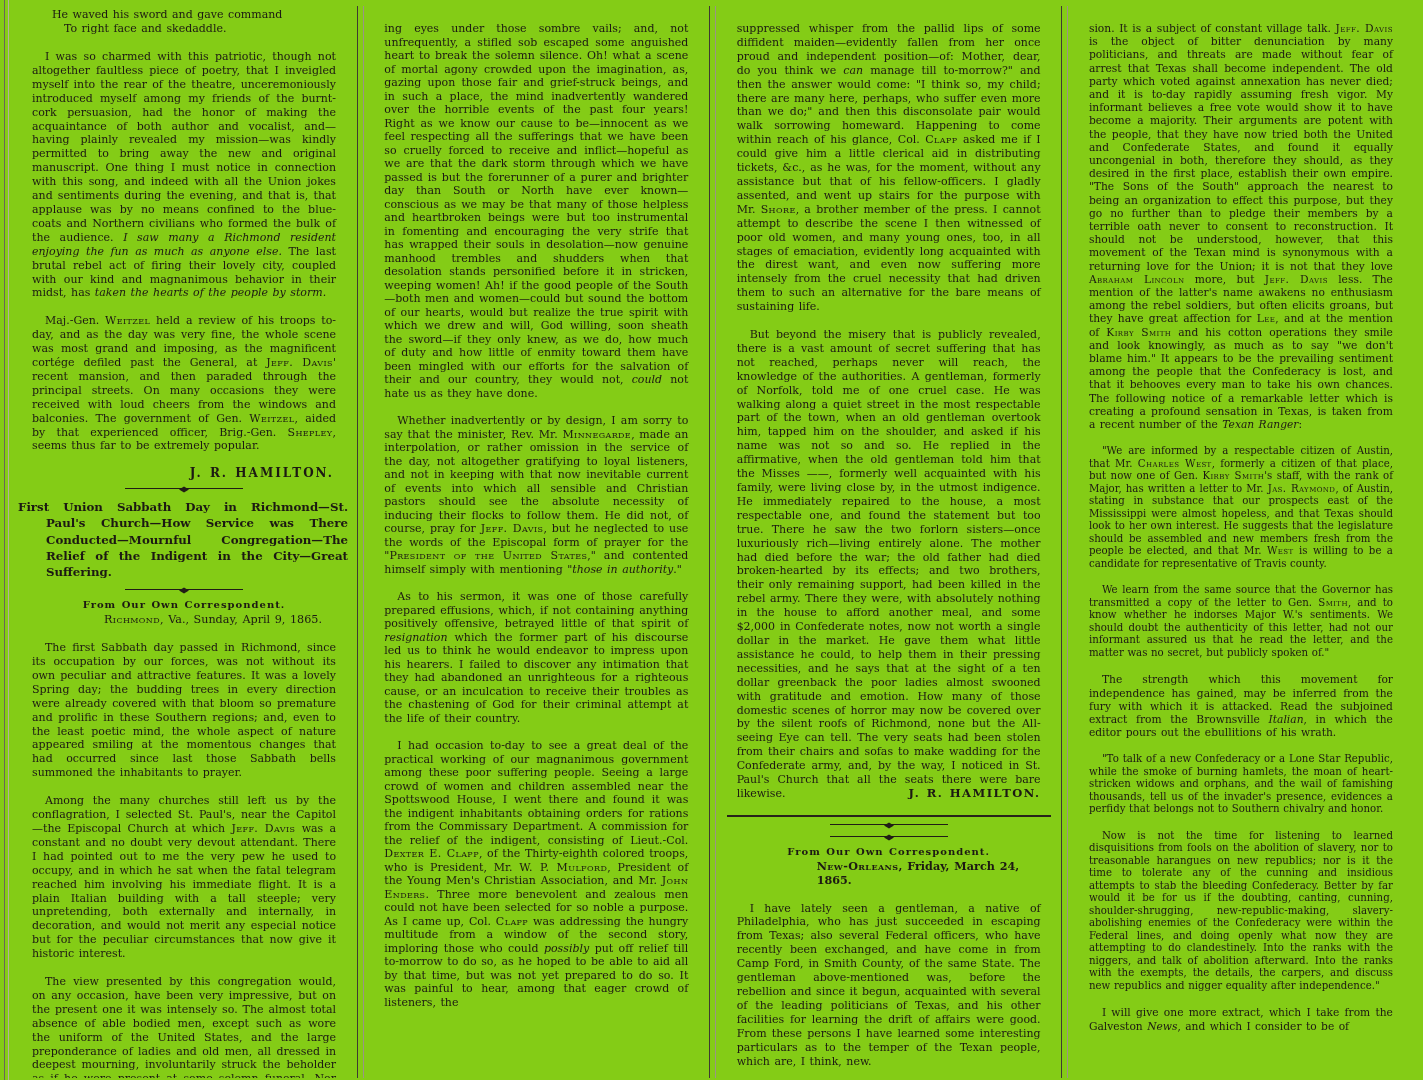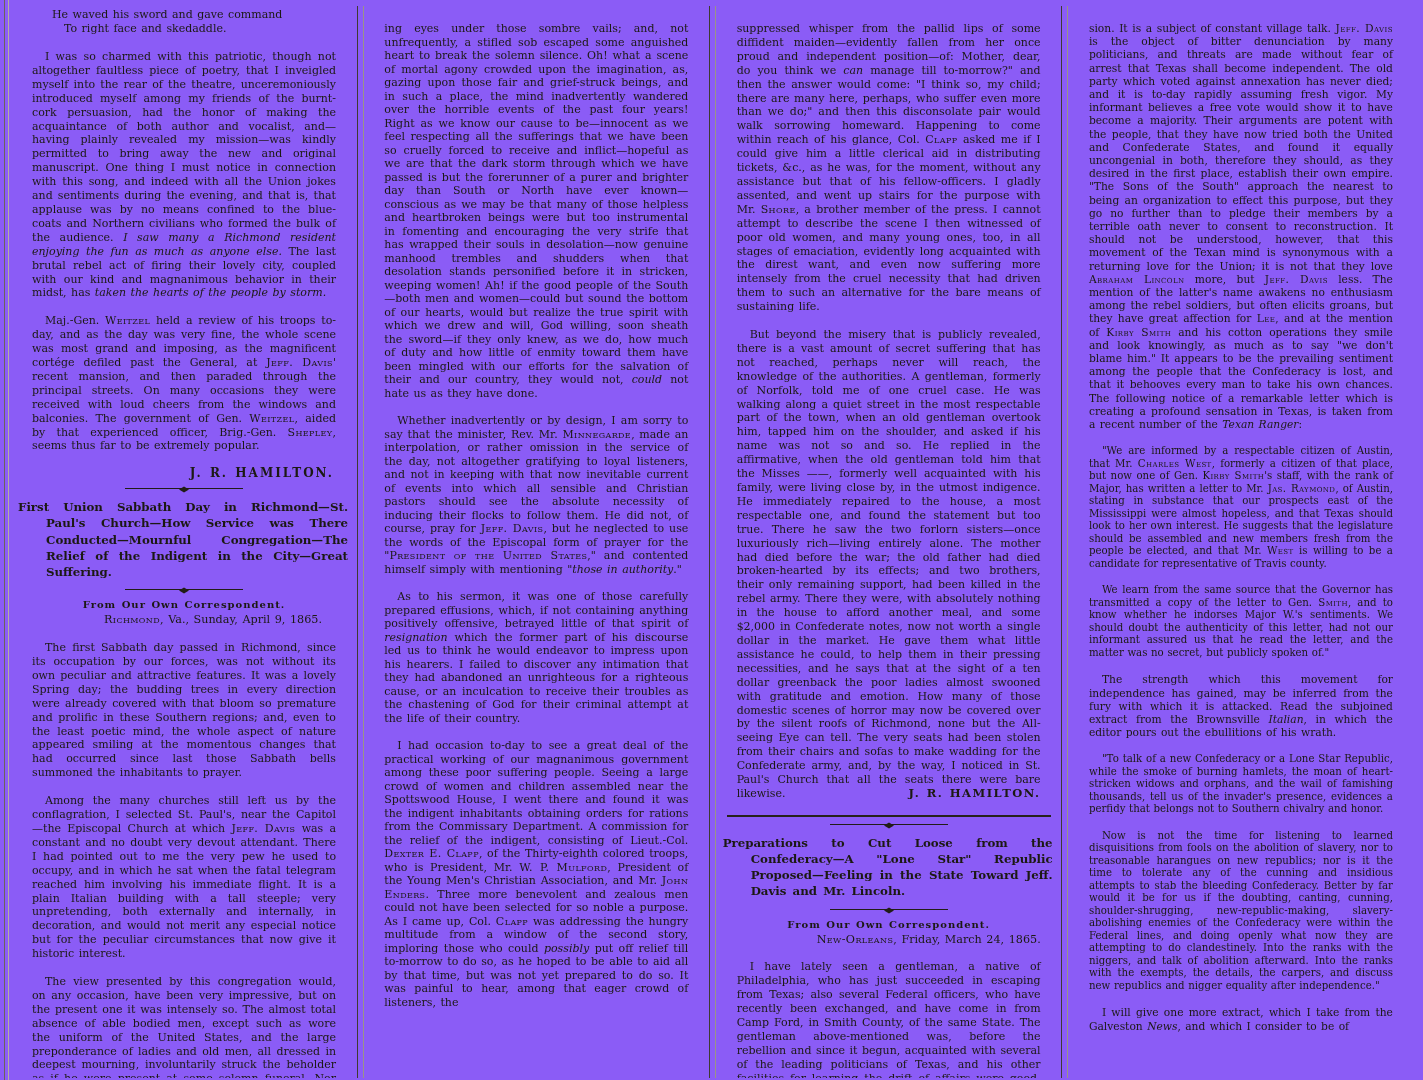--- a/index.html
+++ b/index.html
@@ -3,21 +3,21 @@
 <meta charset="utf-8">
 <style>
   html,body{margin:0;padding:0;}
   body{
     width:1423px;height:1080px;overflow:hidden;
     background:#e8e6df;
     font-family:"DejaVu Serif","Liberation Serif",serif;
   }
   .paper{
     position:relative;width:1423px;height:1080px;box-sizing:border-box;
-    background:#8b5cf6;
+    background:#84cc16;
     padding:6px 12px 0 14px;
   }
   .edge-rule{position:absolute;top:0;bottom:0;left:4px;width:3px;
     border-left:1px solid #6b655a;border-right:1px solid #b5afa2;}
   #columns{display:flex;width:100%;justify-content:space-between;}
   .col{
     flex:0 0 340px;width:340px;box-sizing:border-box;padding:2px 4px 0 4px;
     height:1072px;overflow:hidden;
     color:#1c1913;font-size:11px;line-height:13.9px;text-align:justify;
     word-spacing:1px;
@@ -47,21 +47,21 @@
     text-align:center;font-weight:bold;font-size:21px;line-height:24px;
     letter-spacing:3px;margin:1px 0 2px;color:#17140e;
   }
   .headline-sub{
     font-weight:bold;font-size:11.8px;line-height:16.2px;text-align:justify;
     padding:2px 2px 2px 28px;text-indent:-28px;word-spacing:2px;
   }
   .correspondent{text-align:center;font-weight:bold;font-size:10px;
     letter-spacing:1px;margin:3px 0 1px;}
   .dateline{text-align:center;font-size:11.2px;margin:0 0 1px 40px;text-align:left;padding-left:46px;}
-  .col[data-name="column-3"] .dateline{padding-left:54px;}
+  .col[data-name="column-3"] .dateline{padding-left:54px;font-weight:bold;}
 </style>
 </head>
 <body>
 
 <div class="paper" data-name="newspaper-page">
   <div class="edge-rule" data-name="page-edge-rule"></div>
   <div id="columns" data-name="column-container">
       <div class="col" data-name="column-1">
         <div class="verse" data-name="poem-couplet">
           <div data-name="poem-line">He waved his sword and gave command</div>
@@ -85,21 +85,20 @@
         <p class="para" data-name="para">Whether inadvertently or by design, I am sorry to say that the minister, Rev. Mr. <span class="sc" data-name="small-caps-name">Minnegarde</span>, made an interpolation, or rather omission in the service of the day, not altogether gratifying to loyal listeners, and not in keeping with that now inevitable current of events into which all sensible and Christian pastors should see the absolute necessity of inducing their flocks to follow them. He did not, of course, pray for <span class="sc" data-name="small-caps-name">Jeff. Davis</span>, but he neglected to use the words of the Episcopal form of prayer for the "<span class="sc" data-name="small-caps-name">President of the United States</span>," and contented himself simply with mentioning "<em data-name="italic-text">those in authority</em>."</p>
         <p class="para" data-name="para">As to his sermon, it was one of those carefully prepared effusions, which, if not containing anything positively offensive, betrayed little of that spirit of <em data-name="italic-text">resignation</em> which the former part of his discourse led us to think he would endeavor to impress upon his hearers. I failed to discover any intimation that they had abandoned an unrighteous for a righteous cause, or an inculcation to receive their troubles as the chastening of God for their criminal attempt at the life of their country.</p>
         <p class="para" data-name="para">I had occasion to-day to see a great deal of the practical working of our magnanimous government among these poor suffering people. Seeing a large crowd of women and children assembled near the Spottswood House, I went there and found it was the indigent inhabitants obtaining orders for rations from the Commissary Department. A commission for the relief of the indigent, consisting of Lieut.-Col. <span class="sc" data-name="small-caps-name">Dexter E. Clapp</span>, of the Thirty-eighth colored troops, who is President, Mr. <span class="sc" data-name="small-caps-name">W. P. Mulford</span>, President of the Young Men's Christian Association, and Mr. <span class="sc" data-name="small-caps-name">John Enders</span>. Three more benevolent and zealous men could not have been selected for so noble a purpose. As I came up, Col. <span class="sc" data-name="small-caps-name">Clapp</span> was addressing the hungry multitude from a window of the second story, imploring those who could <em data-name="italic-text">possibly</em> put off relief till to-morrow to do so, as he hoped to be able to aid all by that time, but was not yet prepared to do so. It was painful to hear, among that eager crowd of listeners, the</p>
       </div>
       <div class="colrule" data-name="column-rule"></div>
       <div class="col" data-name="column-3">
         <p class="para cont" data-name="para">suppressed whisper from the pallid lips of some diffident maiden—evidently fallen from her once proud and independent position—of: Mother, dear, do you think we <em data-name="italic-text">can</em> manage till to-morrow?" and then the answer would come: "I think so, my child; there are many here, perhaps, who suffer even more than we do;" and then this disconsolate pair would walk sorrowing homeward. Happening to come within reach of his glance, Col. <span class="sc" data-name="small-caps-name">Clapp</span> asked me if I could give him a little clerical aid in distributing tickets, &amp;c., as he was, for the moment, without any assistance but that of his fellow-officers. I gladly assented, and went up stairs for the purpose with Mr. <span class="sc" data-name="small-caps-name">Shore</span>, a brother member of the press. I cannot attempt to describe the scene I then witnessed of poor old women, and many young ones, too, in all stages of emaciation, evidently long acquainted with the direst want, and even now suffering more intensely from the cruel necessity that had driven them to such an alternative for the bare means of sustaining life.</p>
         <p class="para" data-name="para">But beyond the misery that is publicly revealed, there is a vast amount of secret suffering that has not reached, perhaps never will reach, the knowledge of the authorities. A gentleman, formerly of Norfolk, told me of one cruel case. He was walking along a quiet street in the most respectable part of the town, when an old gentleman overtook him, tapped him on the shoulder, and asked if his name was not so and so. He replied in the affirmative, when the old gentleman told him that the Misses ——, formerly well acquainted with his family, were living close by, in the utmost indigence. He immediately repaired to the house, a most respectable one, and found the statement but too true. There he saw the two forlorn sisters—once luxuriously rich—living entirely alone. The mother had died before the war; the old father had died broken-hearted by its effects; and two brothers, their only remaining support, had been killed in the rebel army. There they were, with absolutely nothing in the house to afford another meal, and some $2,000 in Confederate notes, now not worth a single dollar in the market. He gave them what little assistance he could, to help them in their pressing necessities, and he says that at the sight of a ten dollar greenback the poor ladies almost swooned with gratitude and emotion. How many of those domestic scenes of horror may now be covered over by the silent roofs of Richmond, none but the All-seeing Eye can tell. The very seats had been stolen from their chairs and sofas to make wadding for the Confederate army, and, by the way, I noticed in St. Paul's Church that all the seats there were bare likewise.<span class="sig-inline" data-name="correspondent-signature">J. R. HAMILTON.</span></p>
         <div class="rule-full" data-name="section-rule"></div>
         <div class="divider" data-name="ornament-divider"></div>
-        <div class="headline-sub" data-name="article-headline">Preparations to Cut Loose from the Confederacy—A "Lone Star" Republic Proposed—Feeling in the State Toward Jeff. Davis and Mr. Lincoln.</div>
         <div class="divider" data-name="ornament-divider"></div>
         <div class="correspondent" data-name="correspondent-line">From Our Own Correspondent.</div>
         <div class="dateline" data-name="dateline"><span class="sc" data-name="small-caps-name">New-Orleans</span>, Friday, March 24, 1865.</div>
         <p class="para" data-name="para">I have lately seen a gentleman, a native of Philadelphia, who has just succeeded in escaping from Texas; also several Federal officers, who have recently been exchanged, and have come in from Camp Ford, in Smith County, of the same State. The gentleman above-mentioned was, before the rebellion and since it begun, acquainted with several of the leading politicians of Texas, and his other facilities for learning the drift of affairs were good. From these persons I have learned some interesting particulars as to the temper of the Texan people, which are, I think, new.</p>
         <p class="para" data-name="para">Although there is not, as yet, any permanent organization, which has as its object to take Texas out of the Confederacy, yet the sentiments of a large part of the people are tending rapidly to that conclu-</p>
       </div>
       <div class="colrule" data-name="column-rule"></div>
       <div class="col" data-name="column-4">
         <p class="para cont" data-name="para">sion. It is a subject of constant village talk. <span class="sc" data-name="small-caps-name">Jeff. Davis</span> is the object of bitter denunciation by many politicians, and threats are made without fear of arrest that Texas shall become independent. The old party which voted against annexation has never died; and it is to-day rapidly assuming fresh vigor. My informant believes a free vote would show it to have become a majority. Their arguments are potent with the people, that they have now tried both the United and Confederate States, and found it equally uncongenial in both, therefore they should, as they desired in the first place, establish their own empire. "The Sons of the South" approach the nearest to being an organization to effect this purpose, but they go no further than to pledge their members by a terrible oath never to consent to reconstruction. It should not be understood, however, that this movement of the Texan mind is synonymous with a returning love for the Union; it is not that they love <span class="sc" data-name="small-caps-name">Abraham Lincoln</span> more, but <span class="sc" data-name="small-caps-name">Jeff. Davis</span> less. The mention of the latter's name awakens no enthusiasm among the rebel soldiers, but often elicits groans, but they have great affection for <span class="sc" data-name="small-caps-name">Lee</span>, and at the mention of <span class="sc" data-name="small-caps-name">Kirby Smith</span> and his cotton operations they smile and look knowingly, as much as to say "we don't blame him." It appears to be the prevailing sentiment among the people that the Confederacy is lost, and that it behooves every man to take his own chances. The following notice of a remarkable letter which is creating a profound sensation in Texas, is taken from a recent number of the <em data-name="italic-text">Texan Ranger</em>:</p>
         <p class="para" data-name="quote-para">"We are informed by a respectable citizen of Austin, that Mr. <span class="sc" data-name="small-caps-name">Charles West</span>, formerly a citizen of that place, but now one of Gen. <span class="sc" data-name="small-caps-name">Kirby Smith</span>'s staff, with the rank of Major, has written a letter to Mr. <span class="sc" data-name="small-caps-name">Jas. Raymond</span>, of Austin, stating in substance that our prospects east of the Mississippi were almost hopeless, and that Texas should look to her own interest. He suggests that the legislature should be assembled and new members fresh from the people be elected, and that Mr. <span class="sc" data-name="small-caps-name">West</span> is willing to be a candidate for representative of Travis county.</p>

